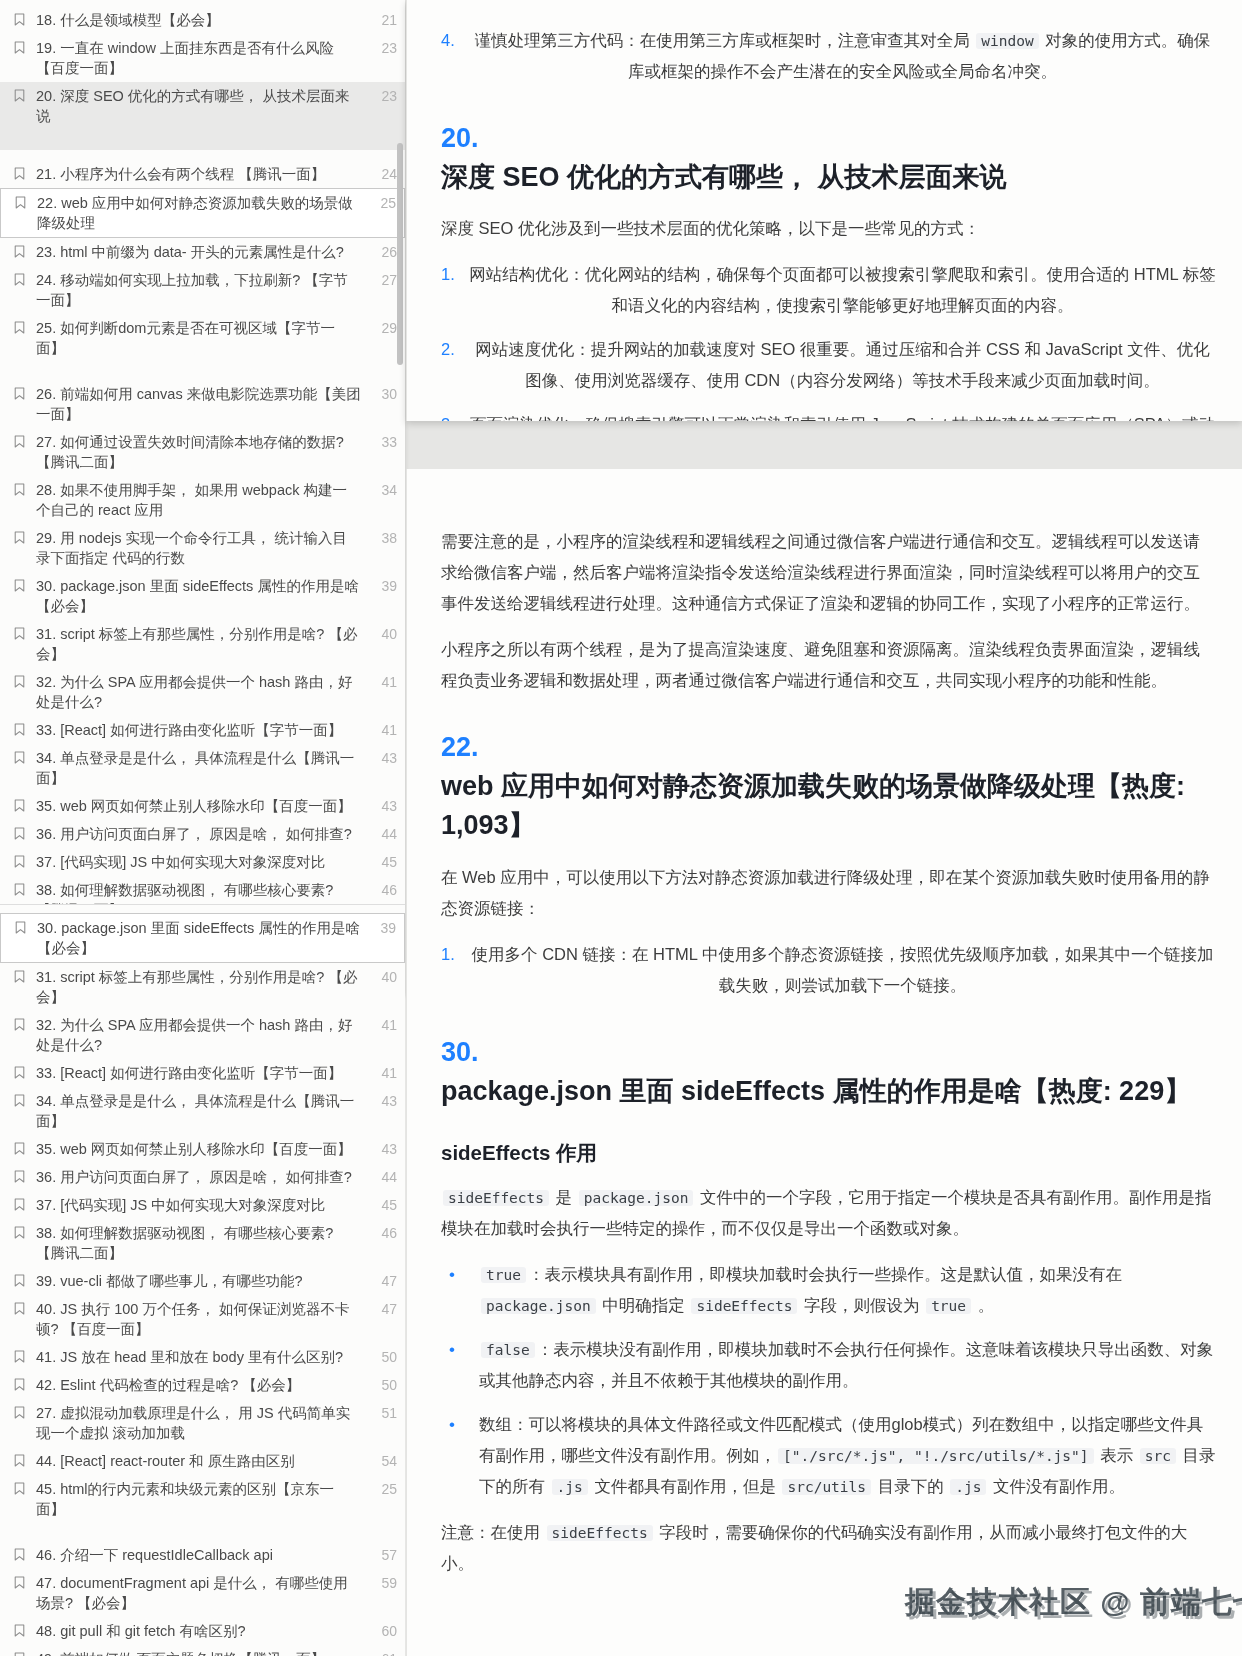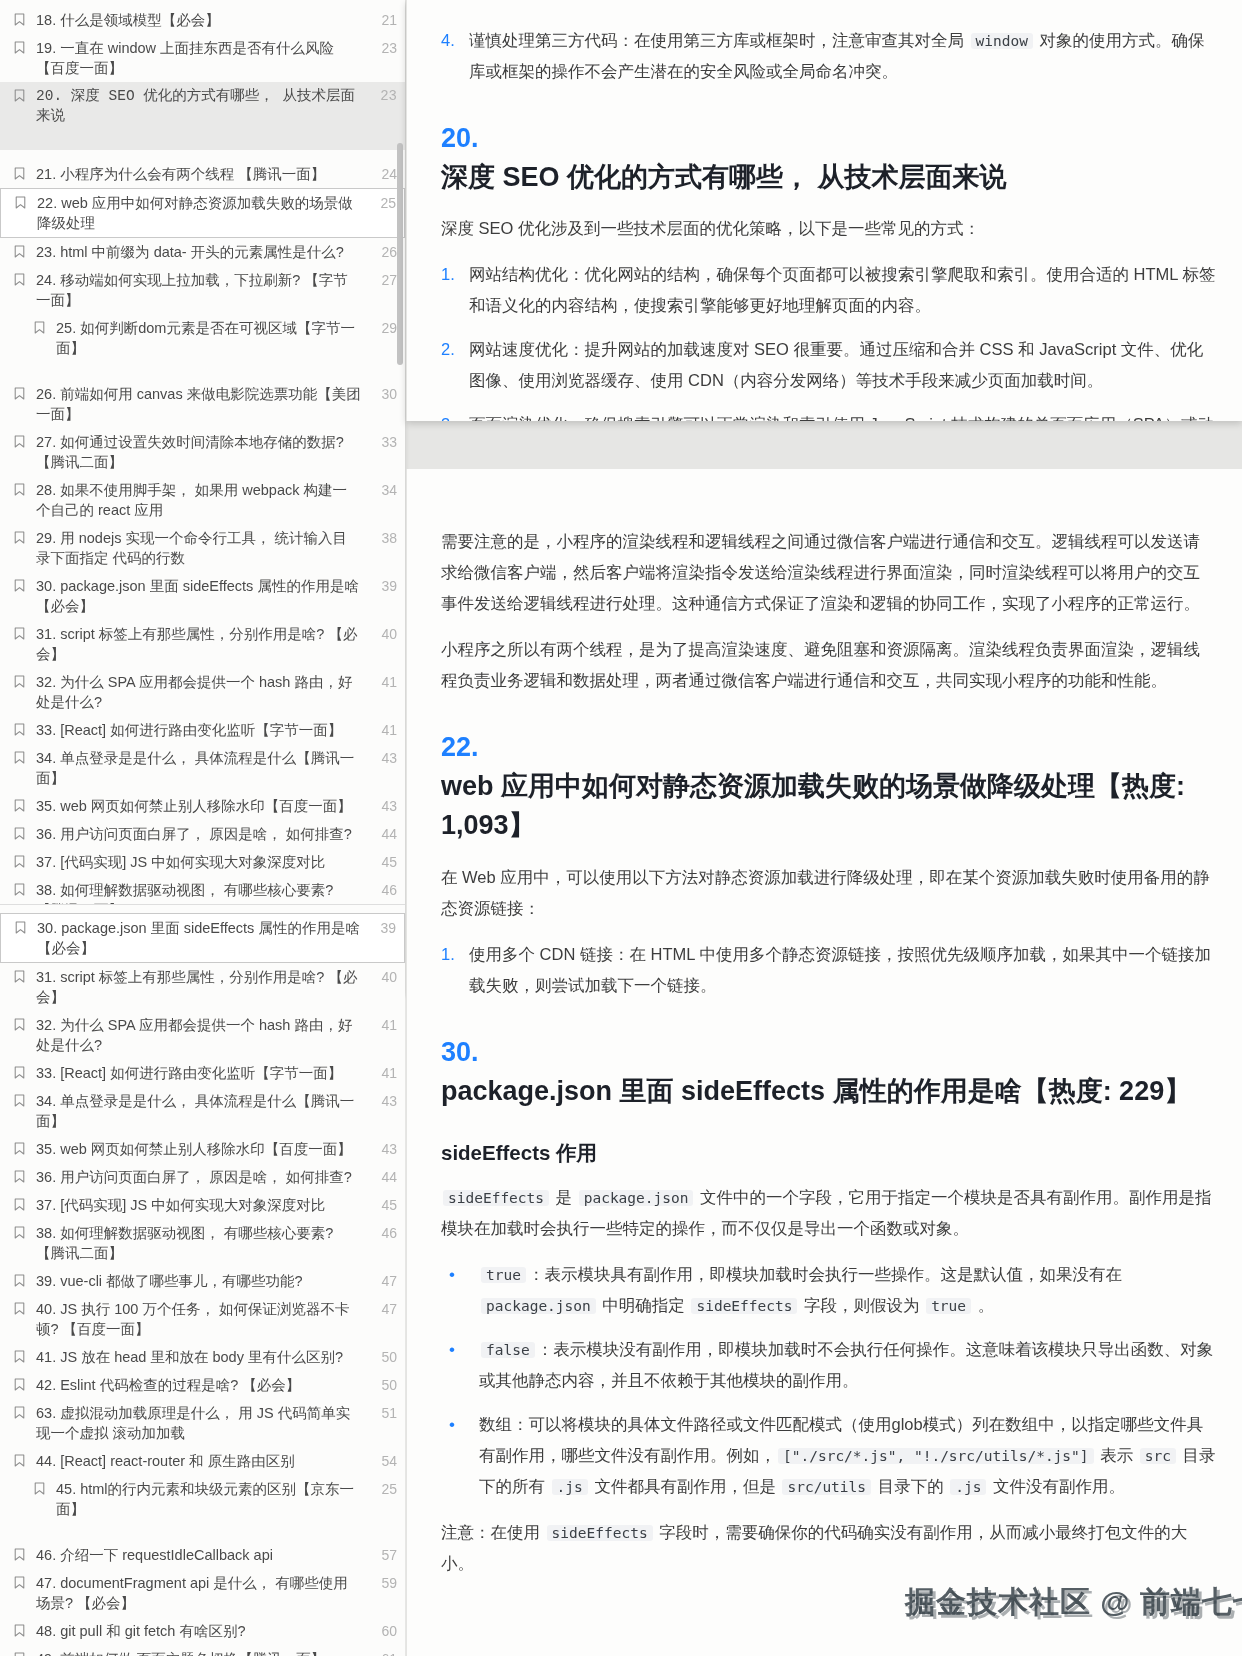--- a/index.html
+++ b/index.html
@@ -12,34 +12,34 @@
   .panel{position:absolute;background:#fcfcfb;box-sizing:border-box;overflow:hidden;}
 
   
   .sidebar-top{left:0;top:0;width:405px;height:994px;padding-top:6px;box-shadow:0 2px 5px rgba(0,0,0,.14);}
   .sidebar-bottom{left:0;top:904px;width:405px;height:752px;padding-top:8px;border-top:1px solid #dedede;}
   .toc-item{display:flex;align-items:flex-start;padding:4px 8px 4px 12px;font-size:14.5px;line-height:20px;color:#4a4a4a;cursor:pointer;}
   .toc-item .bm{flex:0 0 24px;color:#8d8d8d;margin-top:1px;}
   .toc-item .bm svg{width:15px;height:17px;display:block;}
   .toc-text{flex:1;padding-right:6px;word-break:break-word;}
   .toc-page{flex:0 0 30px;text-align:right;color:#b3b3b3;font-size:14px;}
-  .toc-item.hover{background:#e9e9e8;padding-bottom:24px;margin-bottom:10px;font-family:Liberation Mono, monospace;}
+  .toc-item.hover{background:#e9e9e8;padding-bottom:24px;margin-bottom:10px;}
   .toc-item.selected{border:1px solid #c9c9c9;background:#ffffff;}
-  .toc-item.gap{margin-bottom:18px;margin-left:20px;}
+  .toc-item.gap{margin-bottom:18px;}
   .sb-thumb{position:absolute;left:397px;top:143px;width:6px;height:222px;background:#c2c2c2;border-radius:3px;}
 
   
   .main-top{left:406px;top:0;width:836px;height:421px;background:#fdfdfc;border-left:1px solid #e4e4e2;
             padding:12px 26px 0 34px;box-shadow:0 3px 7px rgba(0,0,0,.16);}
   .main-bottom{left:406px;top:433px;width:836px;height:1223px;background:#fdfdfc;border-left:1px solid #e4e4e2;
             padding:42px 26px 0 34px;margin-top:36px;}
   .block-p{font-size:16.5px;line-height:1.88;color:#3d3d3d;margin:15px 0;}
   .num-item{display:flex;margin:13px 0;font-size:16.5px;line-height:1.88;color:#3d3d3d;}
   .num-item .num{color:#1e80ff;flex:0 0 28px;}
-  .num-item .txt{flex:1;}
+  .num-item .txt{flex:1;text-align:center;}
   .bullet{display:flex;margin:13px 0;font-size:16.5px;line-height:1.88;color:#3d3d3d;}
   .bullet .dot{color:#1e80ff;flex:0 0 30px;padding-left:8px;font-size:17px;}
   .bullet .txt{flex:1;}
   .h2{display:flex;font-weight:700;font-size:27px;line-height:1.45;color:#1d2129;margin:32px 0 16px;flex-direction:column;}
   .h2 .num{color:#1e80ff;margin-right:12px;flex:0 0 auto;}
   .h2 .txt{flex:1;}
   .h3{font-weight:700;font-size:20.5px;color:#1d2129;margin:28px 0 10px;}
   .chip{font-family:"DejaVu Sans Mono","Liberation Mono",monospace;background:#f1f2f4;color:#3a3f45;
         border-radius:3px;padding:0 5px;font-size:14.5px;margin:0 2px;white-space:nowrap;}
   .watermark{position:absolute;left:905px;top:1582px;font-size:30px;font-weight:700;white-space:nowrap;
@@ -357,21 +357,21 @@
         </span>
         <span class="toc-text">42. Eslint 代码检查的过程是啥? 【必会】</span>
         <span class="toc-page">50</span>
       </div>
       <div class="toc-item">
         <span class="bm">
           <svg viewBox="0 0 21 21" aria-hidden="true">
             <path d="M4.5 2.8h12v15.4l-6-4.8-6 4.8z" fill="none" stroke="currentColor" stroke-width="1.5" stroke-linejoin="round"></path>
           </svg>
         </span>
-        <span class="toc-text">63. 虚拟混动加载原理是什么， 用 JS 代码简单实现一个虚拟 滚动加加载</span>
+        <span class="toc-text">27. 虚拟混动加载原理是什么， 用 JS 代码简单实现一个虚拟 滚动加加载</span>
         <span class="toc-page">51</span>
       </div>
       <div class="toc-item">
         <span class="bm">
           <svg viewBox="0 0 21 21" aria-hidden="true">
             <path d="M4.5 2.8h12v15.4l-6-4.8-6 4.8z" fill="none" stroke="currentColor" stroke-width="1.5" stroke-linejoin="round"></path>
           </svg>
         </span>
         <span class="toc-text">44. [React] react-router 和 原生路由区别</span>
         <span class="toc-page">54</span>

